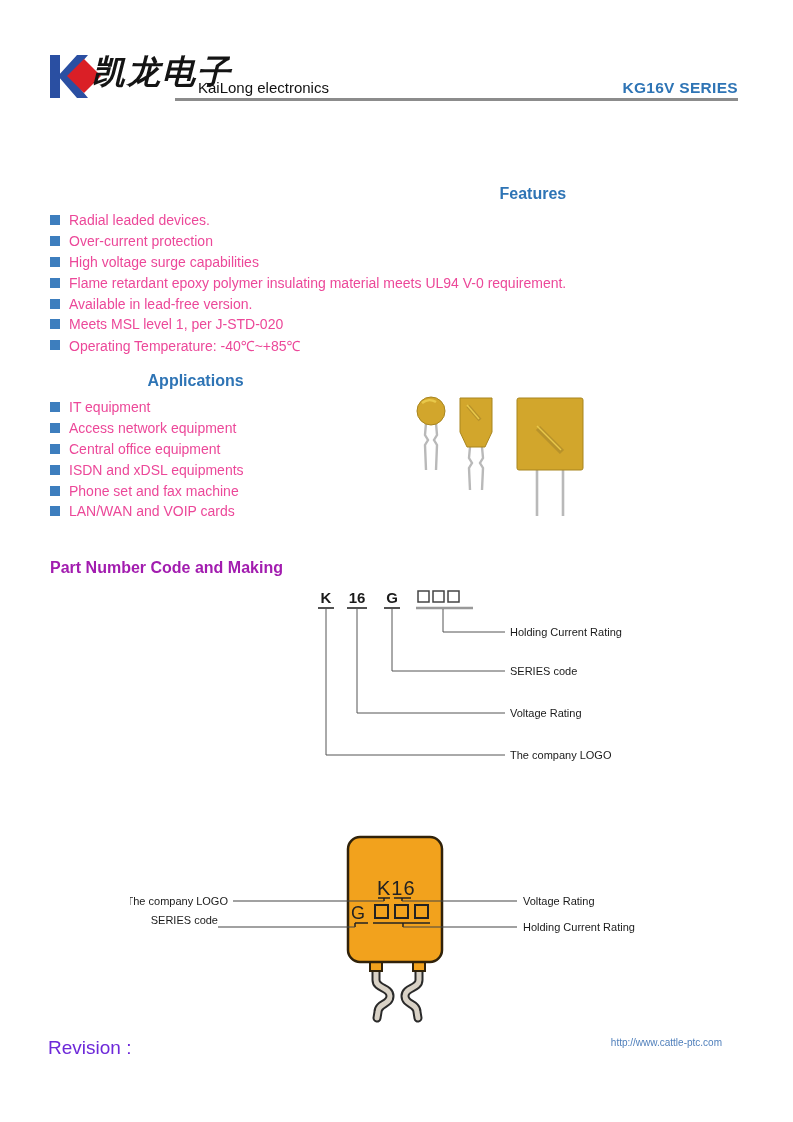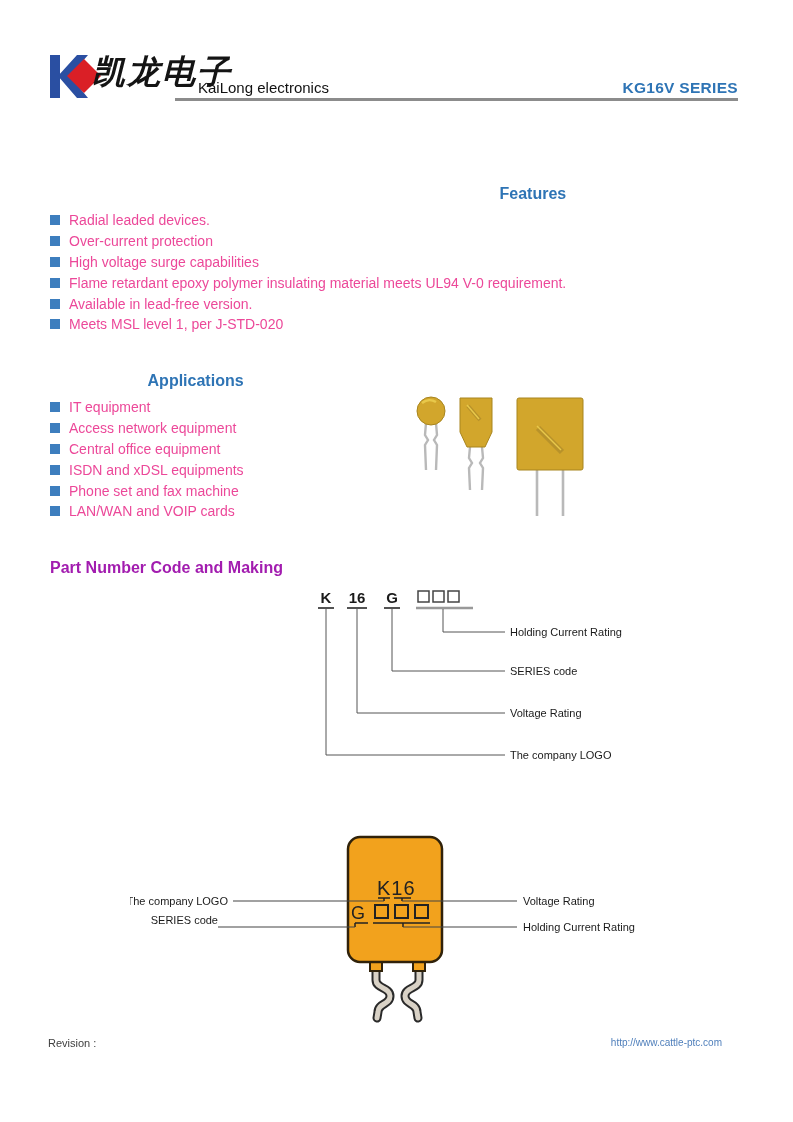--- a/index.html
+++ b/index.html
@@ -28,21 +28,21 @@
   ul.bullet-list li { display:flex; align-items:center; height:20.8px; font-size:14px; color:#ec4899; }
   .bullet {
     width:10px; height:10px; background:#3D7EBE; display:inline-block;
     margin-right:9px; flex:0 0 10px;
   }
   .part-number-heading { position:absolute; left:50px; top:559px; font-size:16px; font-weight:bold; color:#a21caf; }
   .photo-svg { position:absolute; left:400px; top:390px; }
   .code-svg { position:absolute; left:300px; top:585px; }
   .marking-svg { position:absolute; left:130px; top:830px; }
   
-  .footer-revision { position:absolute; left:48px; top:1037px; font-size:11px; color:#404040; }
+  .footer-revision { position:absolute; left:48px; top:1037px; font-size:19px; color:#6d28d9; }
   .footer-url { position:absolute; right:71px; top:1037px; font-size:10px; color:#4F7FBB; cursor:pointer; }
   svg text { font-family:"Liberation Sans", sans-serif; }
 </style>
 </head>
 <body>
 
 <div class="page">
 
   <svg class="logo-mark" width="64" height="54" viewBox="0 0 64 54">
     <polygon points="6,5 16,5 16,48 6,48" fill="#2A4FA2"></polygon>
@@ -73,20 +73,24 @@
           <span class="bullet"></span>
           <span>Flame retardant epoxy polymer insulating material meets UL94 V-0 requirement.</span>
         </li>
       <li>
           <span class="bullet"></span>
           <span>Available in lead-free version.</span>
         </li>
       <li>
           <span class="bullet"></span>
           <span>Meets MSL level 1, per J-STD-020</span>
+        </li>
+      <li>
+          <span class="bullet"></span>
+          <span>Operating Temperature: -40℃~+85℃</span>
         </li>
     </ul>
   </div>
 
   <div class="applications">
     <div class="section-heading">Applications</div>
     <ul class="bullet-list">
       <li>
           <span class="bullet"></span>
           <span>IT equipment</span>

